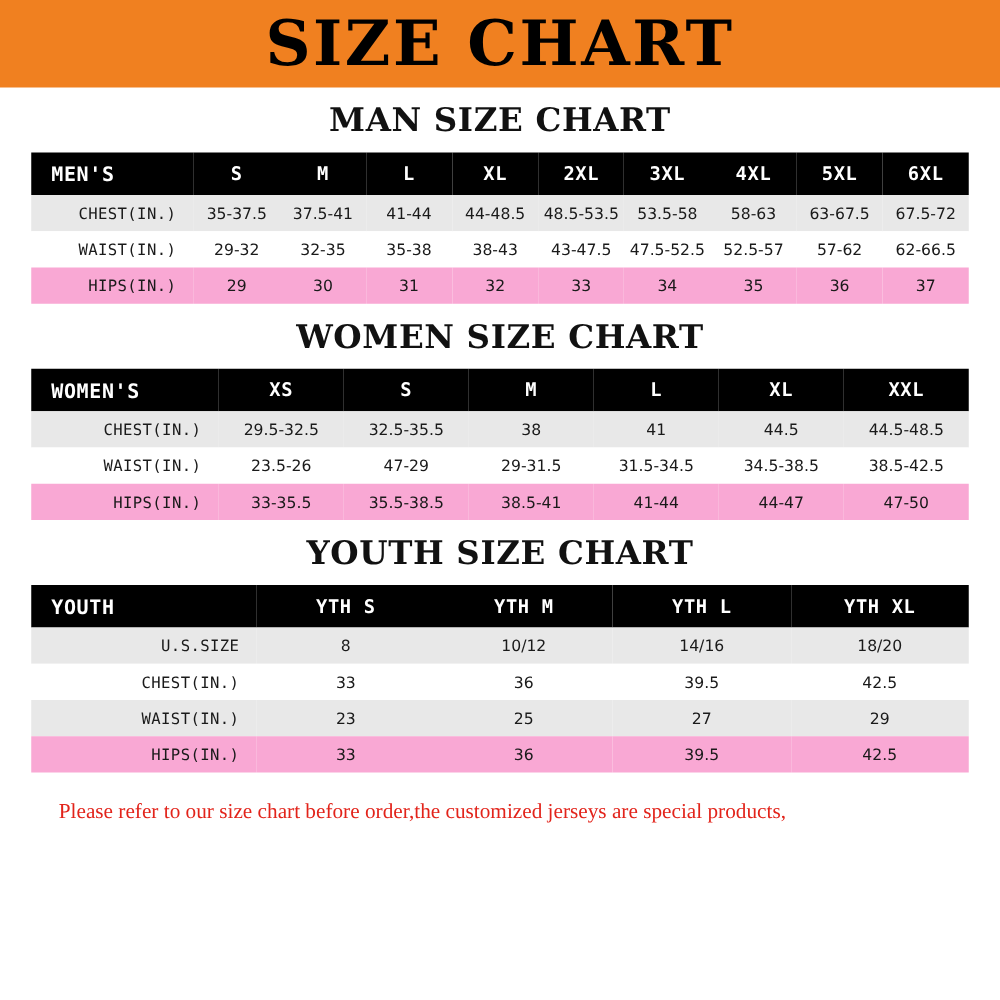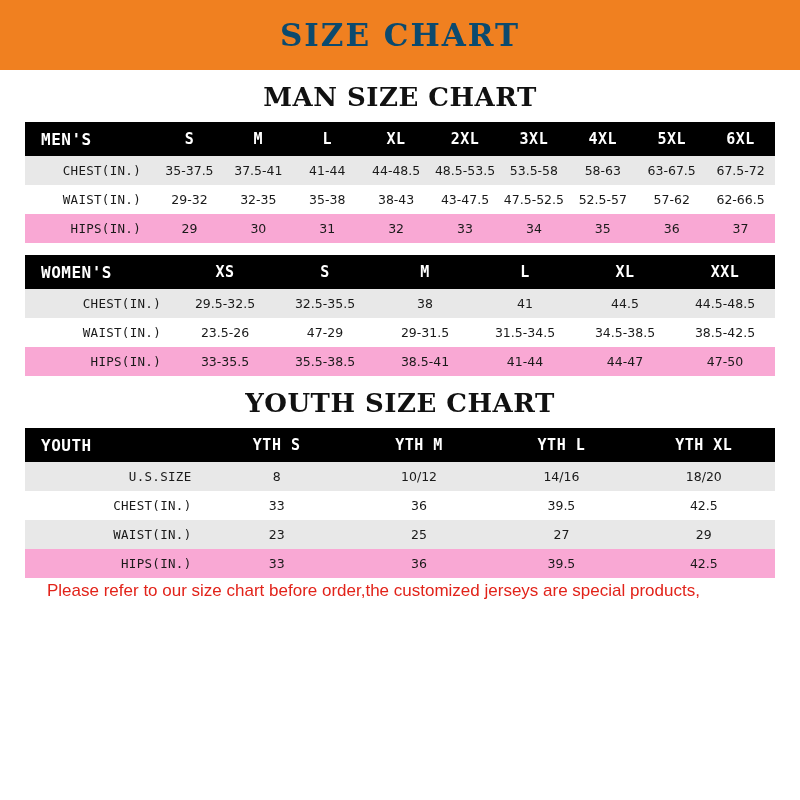--- a/index.html
+++ b/index.html
@@ -24,23 +24,23 @@
   .banner {
     height: 70px;
     background: #f08020;
     display: flex;
     align-items: center;
     justify-content: center;
   }
   .banner-title {
     font-family: "DejaVu Serif", serif;
     font-weight: bold;
-    font-size: 31px;
+    font-size: 50px;
     letter-spacing: 2px;
-    color: #0c4a6e;
+    color: #000000;
     line-height: 1;
   }
   .content {
     padding: 0 25px;
     box-sizing: border-box;
   }
   .section {
     margin-top: 12px;
   }
   .section-title {
@@ -98,25 +98,26 @@
   .men col.c0 { width: 130px; }
   .men col.cx { width: 68.9px; }
   
   .women col.c0 { width: 150px; }
   .women col.cx { width: 100px; }
   
   .youth col.c0 { width: 180px; }
   .youth col.cx { width: 142px; }
 
   .notice {
+    margin-top: 18px;
     padding: 0 22px;
     color: #e2231a;
     font-size: 17px;
     line-height: 26px;
-    font-family: Liberation Sans, sans-serif;
+    font-family: Liberation Serif, serif;
   }
   .notice div { white-space: nowrap; }
 </style>
 </head>
 <body>
 
 <div class="page">
 
   <div class="banner">
     <div class="banner-title">SIZE CHART</div>
@@ -186,20 +187,21 @@
           <td>34</td>
           <td>35</td>
           <td>36</td>
           <td>37</td>
         </tr>
       </tbody>
         </table>
     </div>
 
     <div class="section">
+      <div class="section-title">WOMEN SIZE CHART</div>
       <table class="size-table women">
         <colgroup>
           <col class="c0">
             <col class="cx">
             <col class="cx">
             <col class="cx">
             <col class="cx">
             <col class="cx">
             <col class="cx">
         </colgroup>

